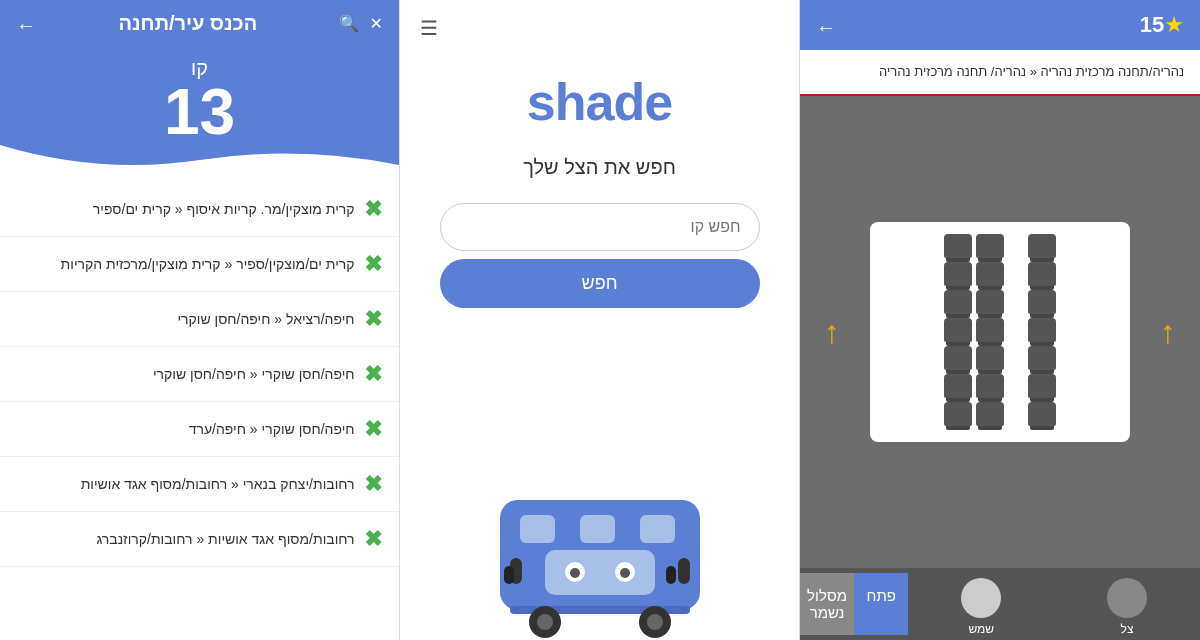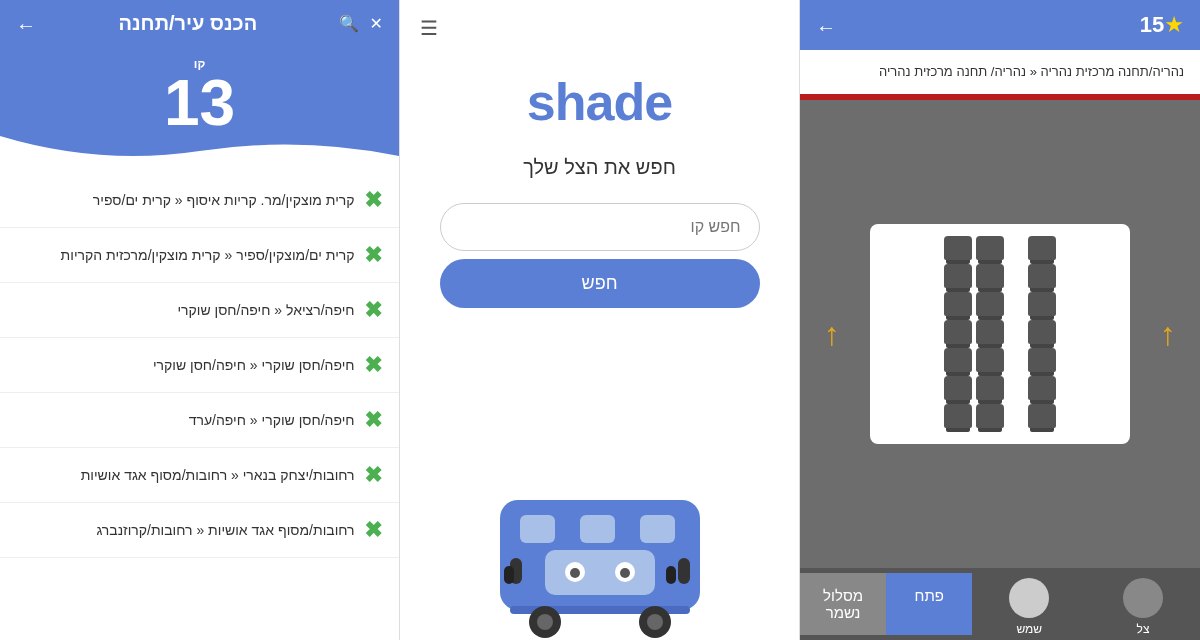--- a/index.html
+++ b/index.html
@@ -47,22 +47,22 @@
       align-items: center;
     }
     .p1-number-section {
       background: #5b7fd4;
       padding: 10px 0 30px 0;
       text-align: center;
       color: white;
       position: relative;
     }
     .p1-kuf {
-      font-size: 12px;
-      font-weight: bold;
+      font-size: 20px;
+      font-weight: normal;
       direction: rtl;
     }
     .p1-number {
       font-size: 64px;
       font-weight: bold;
       line-height: 1;
     }
     .p1-wave {
       position: absolute;
       bottom: -1px;
@@ -196,21 +196,21 @@
       color: #ffd700;
       font-size: 22px;
     }
     .p3-route-text {
       background: white;
       padding: 12px 16px;
       direction: rtl;
       font-size: 13px;
       color: #333;
       line-height: 1.5;
-      border-bottom: 6px solid #b91c1c;
+      border-bottom: 2px solid #b91c1c;
     }
     .p3-seat-area {
       background: #6d6d6d;
       flex: 1;
       display: flex;
       align-items: center;
       justify-content: center;
       position: relative;
       padding: 16px;
     }
@@ -291,21 +291,21 @@
       font-size: 12px;
       color: white;
       direction: rtl;
     }
     .p3-bottom-buttons {
       display: flex;
       direction: rtl;
     }
     .p3-btn {
       flex: 1;
-      padding: 14px 16px;
+      padding: 14px 0;
       text-align: center;
       font-size: 15px;
       cursor: pointer;
       direction: rtl;
     }
     .p3-btn.open {
       background: #5b7fd4;
       color: white;
     }
     .p3-btn.track {

